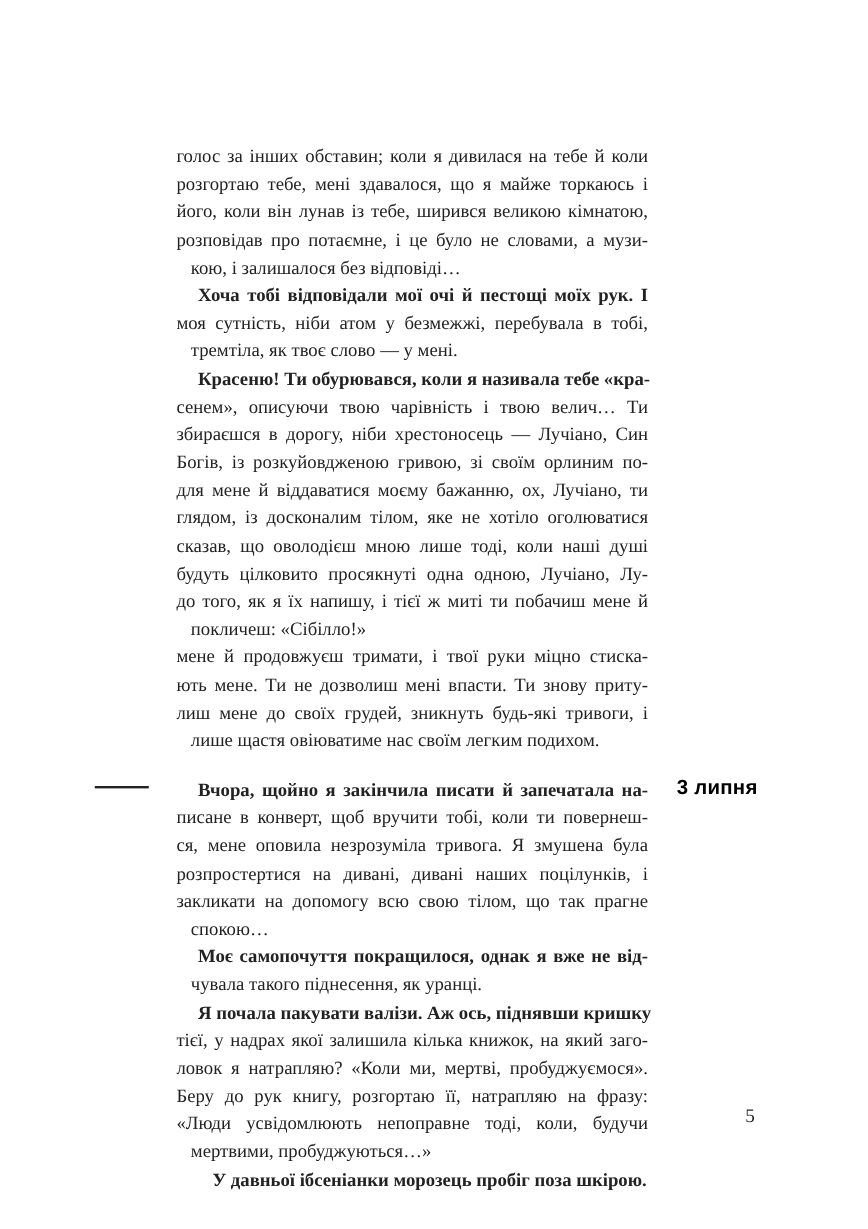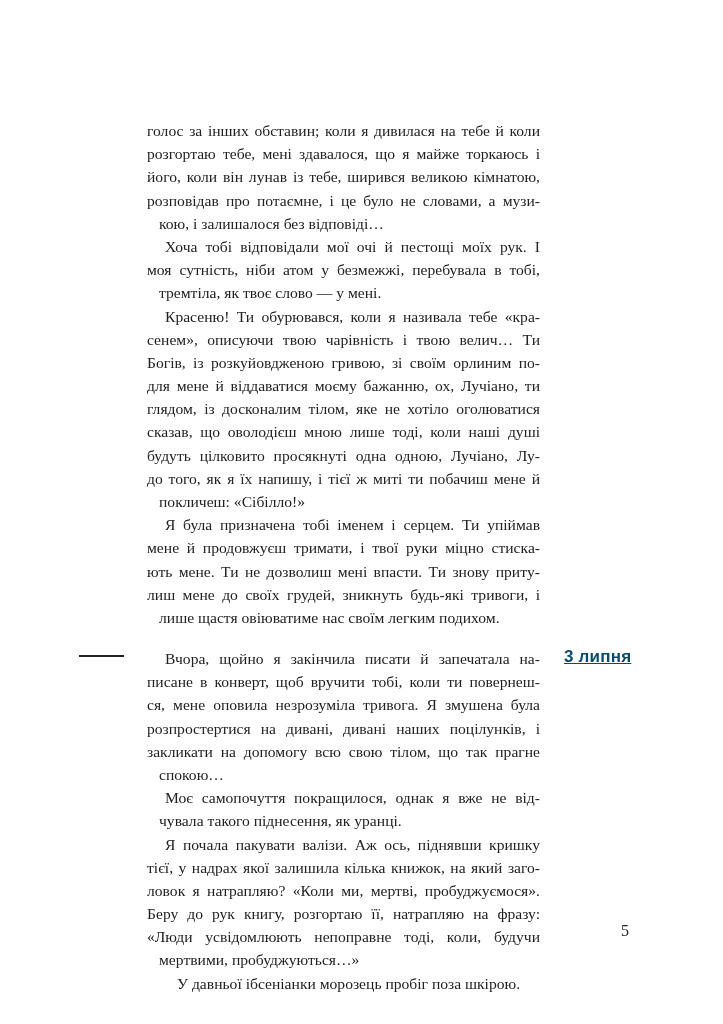--- a/index.html
+++ b/index.html
@@ -10,28 +10,28 @@
       left: 131px;
       width: 393px;
       font-family: "Liberation Serif", "DejaVu Serif", serif;
       font-size: 15.6px;
       line-height: 23.2px;
       color: #222222;
       text-align: justify;
     }
     .line { display: block; height: 23.2px; white-space: nowrap; text-align: justify; text-align-last: justify; }
     .line.last { text-align-last: left; margin-left: 12px; }
-    .line.indent { padding-left: 18px; }
+    .line.indent { padding-left: 18px; font-weight: bold; }
     #block-1 { top: 119px; }
     #block-2 { top: 647px; }
     .rule { position: absolute; left: 63px; top: 655px; width: 45px; height: 2px; background: #222; }
     .date-heading {
       position: absolute; left: 548px; top: 647px;
       font-family: "Liberation Sans", "DejaVu Sans", sans-serif;
-      font-weight: bold; font-size: 17px; color: #0c4a6e; letter-spacing: 0.2px; text-decoration: underline;
+      font-weight: bold; font-size: 17px; color: #000000; letter-spacing: 0.2px;
     }
     .page-number {
       position: absolute; left: 605px; top: 922px;
       font-family: "Liberation Serif", "DejaVu Serif", serif;
       font-size: 16px; color: #222;
     }
   </style>
 </head>
 <body>
 
@@ -40,28 +40,28 @@
       <span class="line">голос за інших обставин; коли я дивилася на тебе й коли</span>
       <span class="line">розгортаю тебе, мені здавалося, що я майже торкаюсь і</span>
       <span class="line">його, коли він лунав із тебе, ширився великою кімнатою,</span>
       <span class="line">розповідав про потаємне, і це було не словами, а музи-</span>
       <span class="line last">кою, і залишалося без відповіді…</span>
       <span class="line indent">Хоча тобі відповідали мої очі й пестощі моїх рук. І</span>
       <span class="line">моя сутність, ніби атом у безмежжі, перебувала в тобі,</span>
       <span class="line last">тремтіла, як твоє слово — у мені.</span>
       <span class="line indent">Красеню! Ти обурювався, коли я називала тебе «кра-</span>
       <span class="line">сенем», описуючи твою чарівність і твою велич… Ти</span>
+      <span class="line">збираєшся в дорогу, ніби хрестоносець — Лучіано, Син</span>
       <span class="line">Богів, із розкуйовдженою гривою, зі своїм орлиним по-</span>
       <span class="line">для мене й віддаватися моєму бажанню, ох, Лучіано, ти</span>
       <span class="line">глядом, із досконалим тілом, яке не хотіло оголюватися</span>
       <span class="line">сказав, що оволодієш мною лише тоді, коли наші душі</span>
       <span class="line">будуть цілковито просякнуті одна одною, Лучіано, Лу-</span>
       <span class="line">до того, як я їх напишу, і тієї ж миті ти побачиш мене й</span>
       <span class="line last">покличеш: «Сібілло!»</span>
-      <span class="line indent">Я була призначена тобі іменем і серцем. Ти упіймав</span>
       <span class="line">мене й продовжуєш тримати, і твої руки міцно стиска-</span>
       <span class="line">ють мене. Ти не дозволиш мені впасти. Ти знову притy-</span>
       <span class="line">лиш мене до своїх грудей, зникнуть будь-які тривоги, і</span>
       <span class="line last">лише щастя овіюватиме нас своїм легким подихом.</span>
     </div>
 
   <div class="rule"></div>
   <div class="date-heading">3 липня</div>
 
   <div class="text-block" id="block-2">

